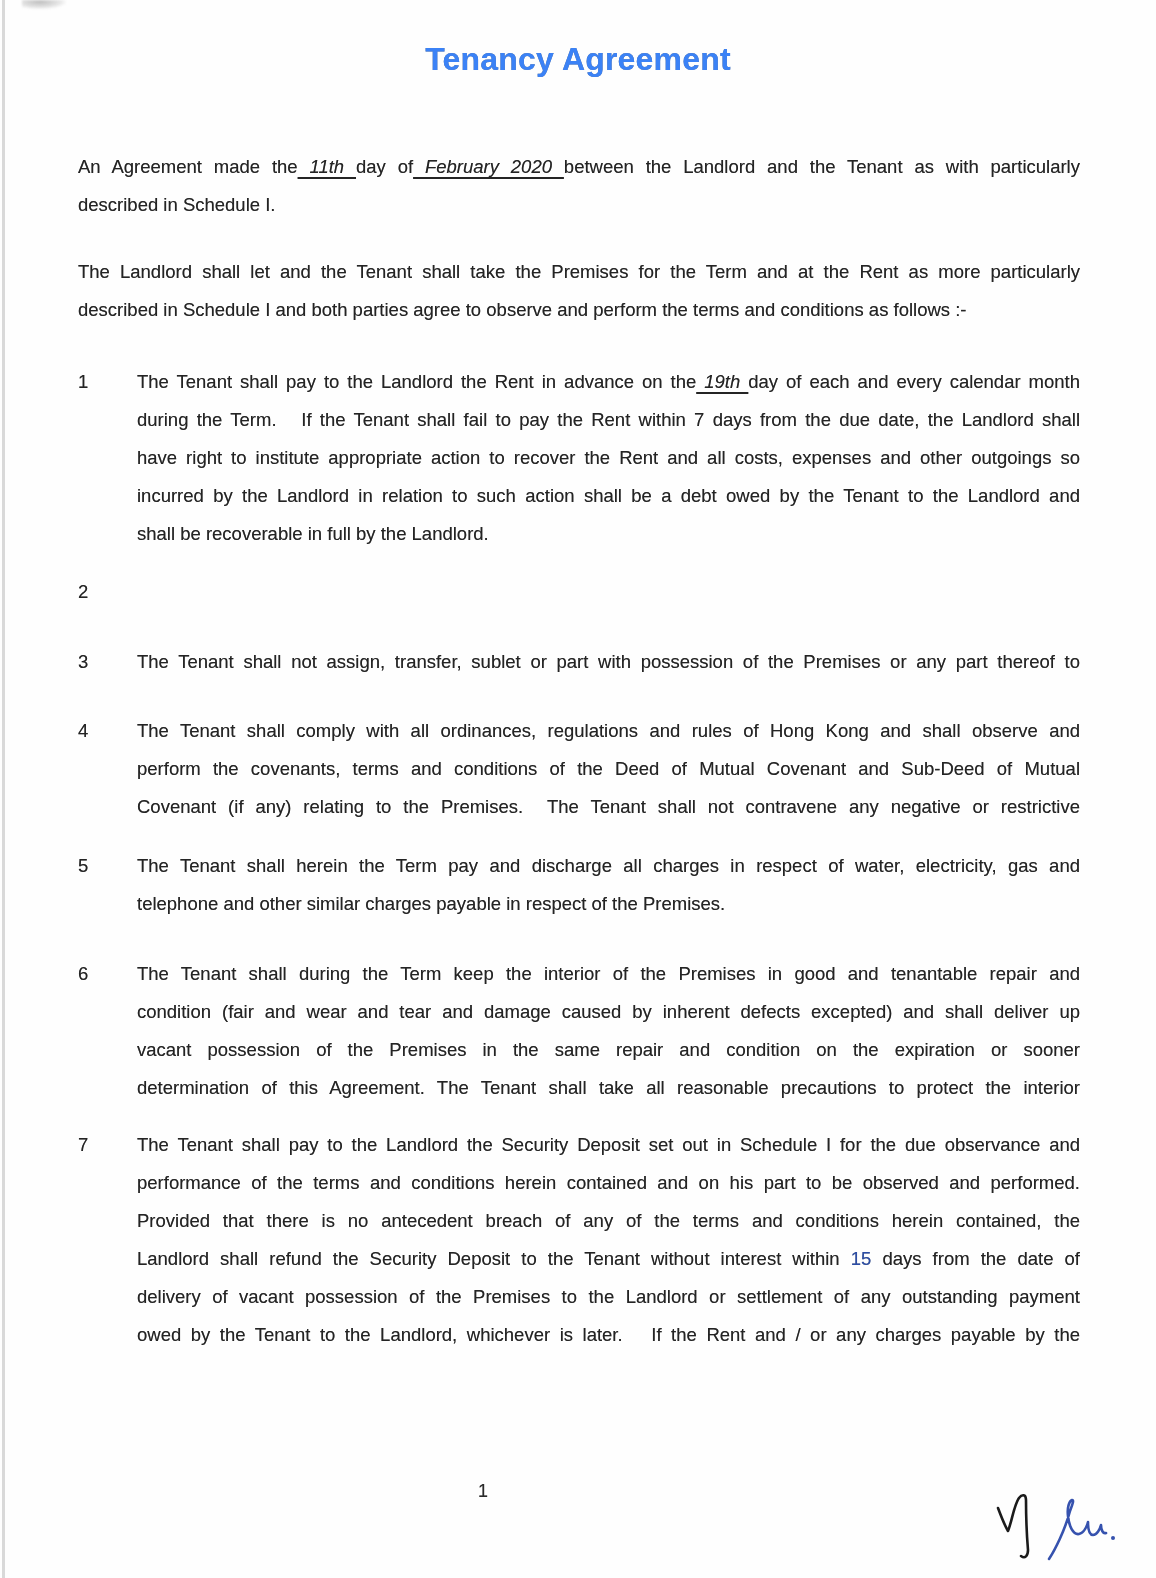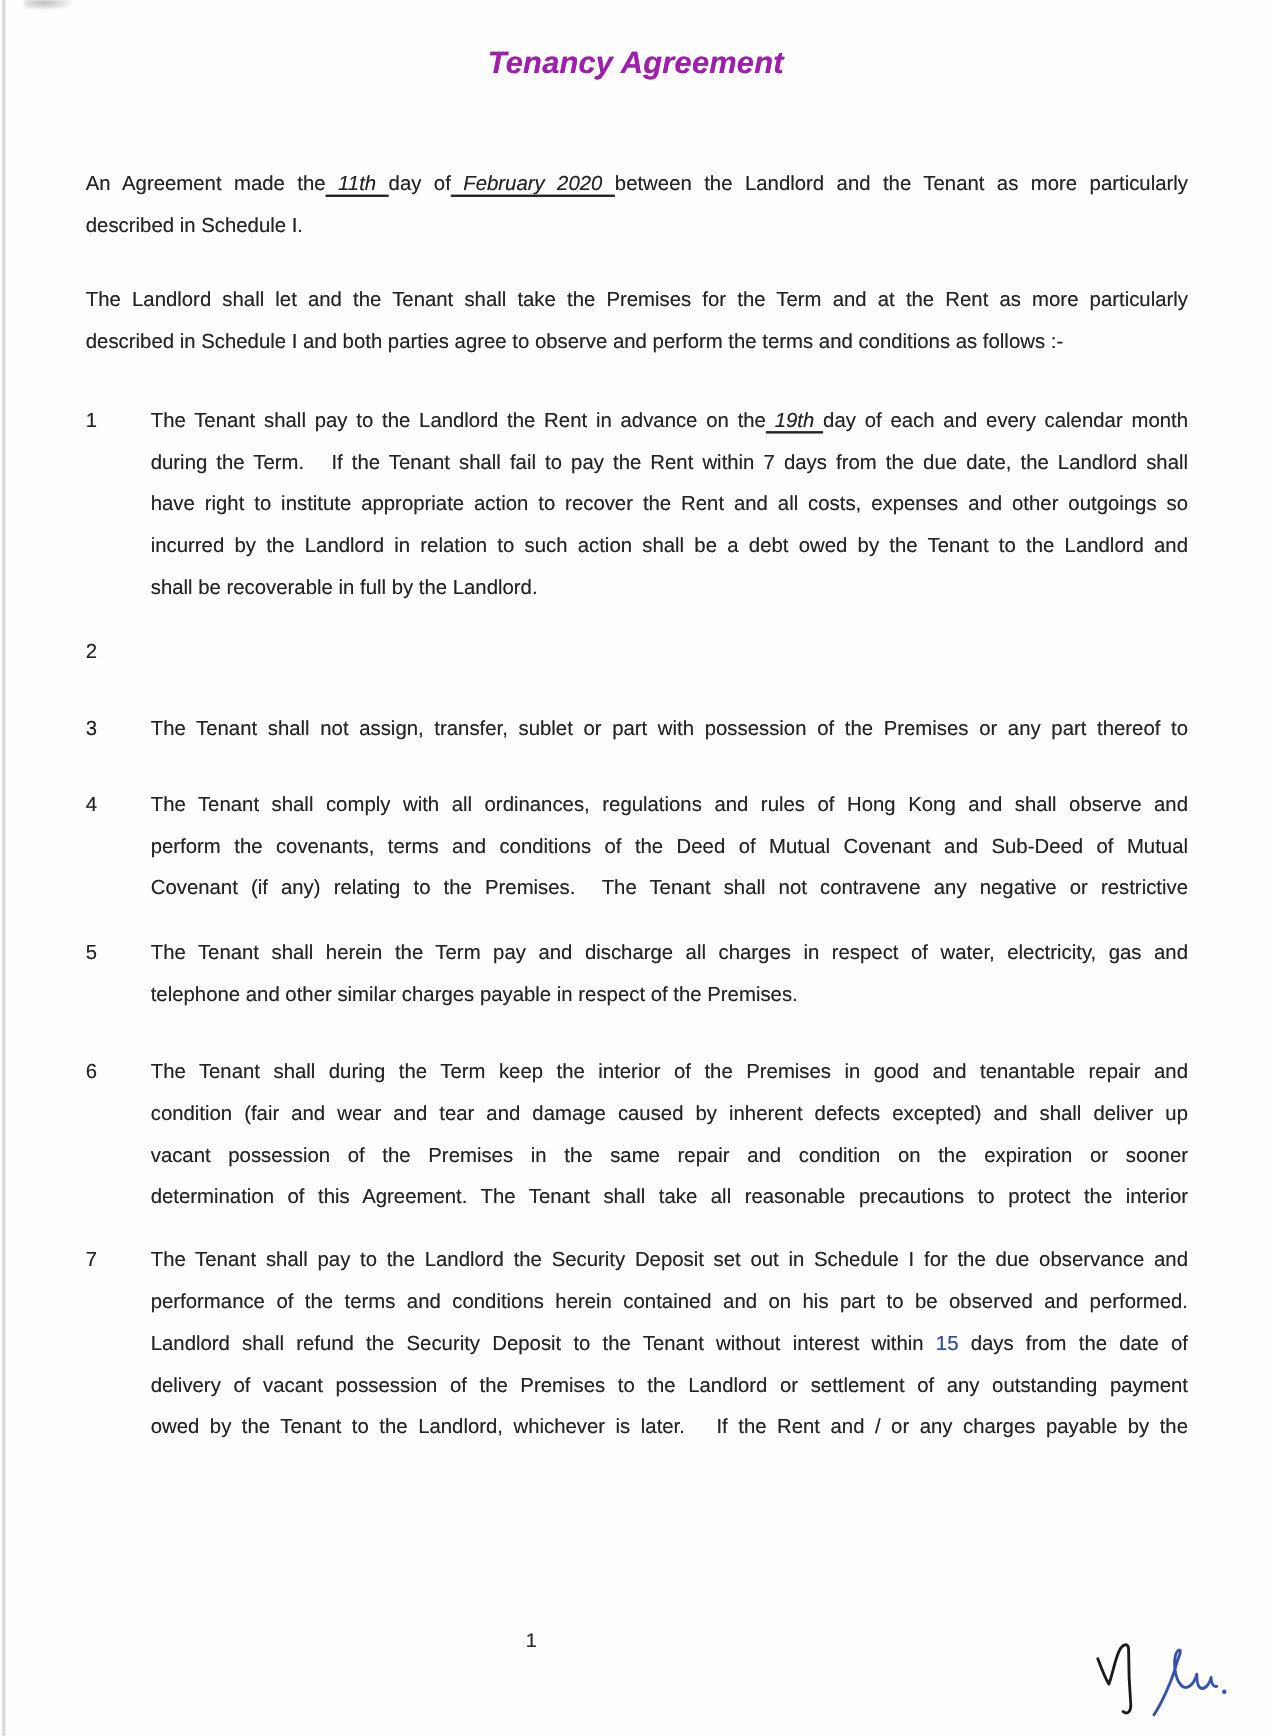--- a/index.html
+++ b/index.html
@@ -23,23 +23,23 @@
   }
   .smudge {
     position: absolute; left: 22px; top: 0;
     width: 44px; height: 9px;
     background: radial-gradient(ellipse at 40% 20%, rgba(140,140,140,0.55), rgba(160,160,160,0.25) 55%, transparent 75%);
     filter: blur(1px);
   }
   .title {
     position: absolute; top: 41px; left: 0; right: 0;
     text-align: center;
-    font-size: 28px; font-weight: 700; font-style: italic;
+    font-size: 32px; font-weight: 700; 
     letter-spacing: 0.2px;
-    color: #a21caf;
+    color: #3b82f6;
     text-shadow: 0 0 0.6px rgba(10,10,10,0.55);
   }
   .content {
     position: absolute; top: 148px; left: 78px;
     width: 1002px;
     font-size: 18.5px;
     color: #242424;
     text-shadow: 0 0 0.5px rgba(25,25,25,0.5);
   }
   .doc-line {
@@ -86,21 +86,21 @@
 
 <div class="page">
   <div class="edge-line"></div>
   <div class="smudge"></div>
 
   <div class="title">Tenancy Agreement</div>
 
   <div class="content">
     <div id="intro-container">
         <div class="paragraph">
-          <div class="doc-line just"><span>An Agreement made the</span><span class="u"> 11th </span><span>day of</span><span class="u"> February 2020 </span><span>between the Landlord and the Tenant as more particularly</span></div>
+          <div class="doc-line just"><span>An Agreement made the</span><span class="u"> 11th </span><span>day of</span><span class="u"> February 2020 </span><span>between the Landlord and the Tenant as with particularly</span></div>
           <div class="doc-line"><span>described in Schedule I.</span></div>
         </div>
         <div class="paragraph">
           <div class="doc-line just"><span>The Landlord shall let and the Tenant shall take the Premises for the Term and at the Rent as more particularly</span></div>
           <div class="doc-line"><span>described in Schedule I and both parties agree to observe and perform the terms and conditions as follows :-</span></div>
         </div>
       </div>
     <div id="clauses-container">
         <div class="clause">
           <div class="clause-number">1</div>
@@ -145,20 +145,21 @@
             <div class="doc-line just"><span>condition (fair and wear and tear and damage caused by inherent defects excepted) and shall deliver up</span></div>
             <div class="doc-line just"><span>vacant possession of the Premises in the same repair and condition on the expiration or sooner</span></div>
             <div class="doc-line just"><span>determination of this Agreement. The Tenant shall take all reasonable precautions to protect the interior</span></div>
           </div>
         </div>
         <div class="clause">
           <div class="clause-number">7</div>
           <div class="clause-body">
             <div class="doc-line just"><span>The Tenant shall pay to the Landlord the Security Deposit set out in Schedule I for the due observance and</span></div>
             <div class="doc-line just"><span>performance of the terms and conditions herein contained and on his part to be observed and performed.</span></div>
+            <div class="doc-line just"><span>Provided that there is no antecedent breach of any of the terms and conditions herein contained, the</span></div>
             <div class="doc-line just"><span>Landlord shall refund the Security Deposit to the Tenant without interest within </span><span style="color: rgb(43, 77, 166);">15</span><span> days from the date of</span></div>
             <div class="doc-line just"><span>delivery of vacant possession of the Premises to the Landlord or settlement of any outstanding payment</span></div>
             <div class="doc-line just"><span>owed by the Tenant to the Landlord, whichever is later.&nbsp;&nbsp; If the Rent and / or any charges payable by the</span></div>
           </div>
         </div>
       </div>
   </div>
 
   <div class="page-number">1</div>
 

